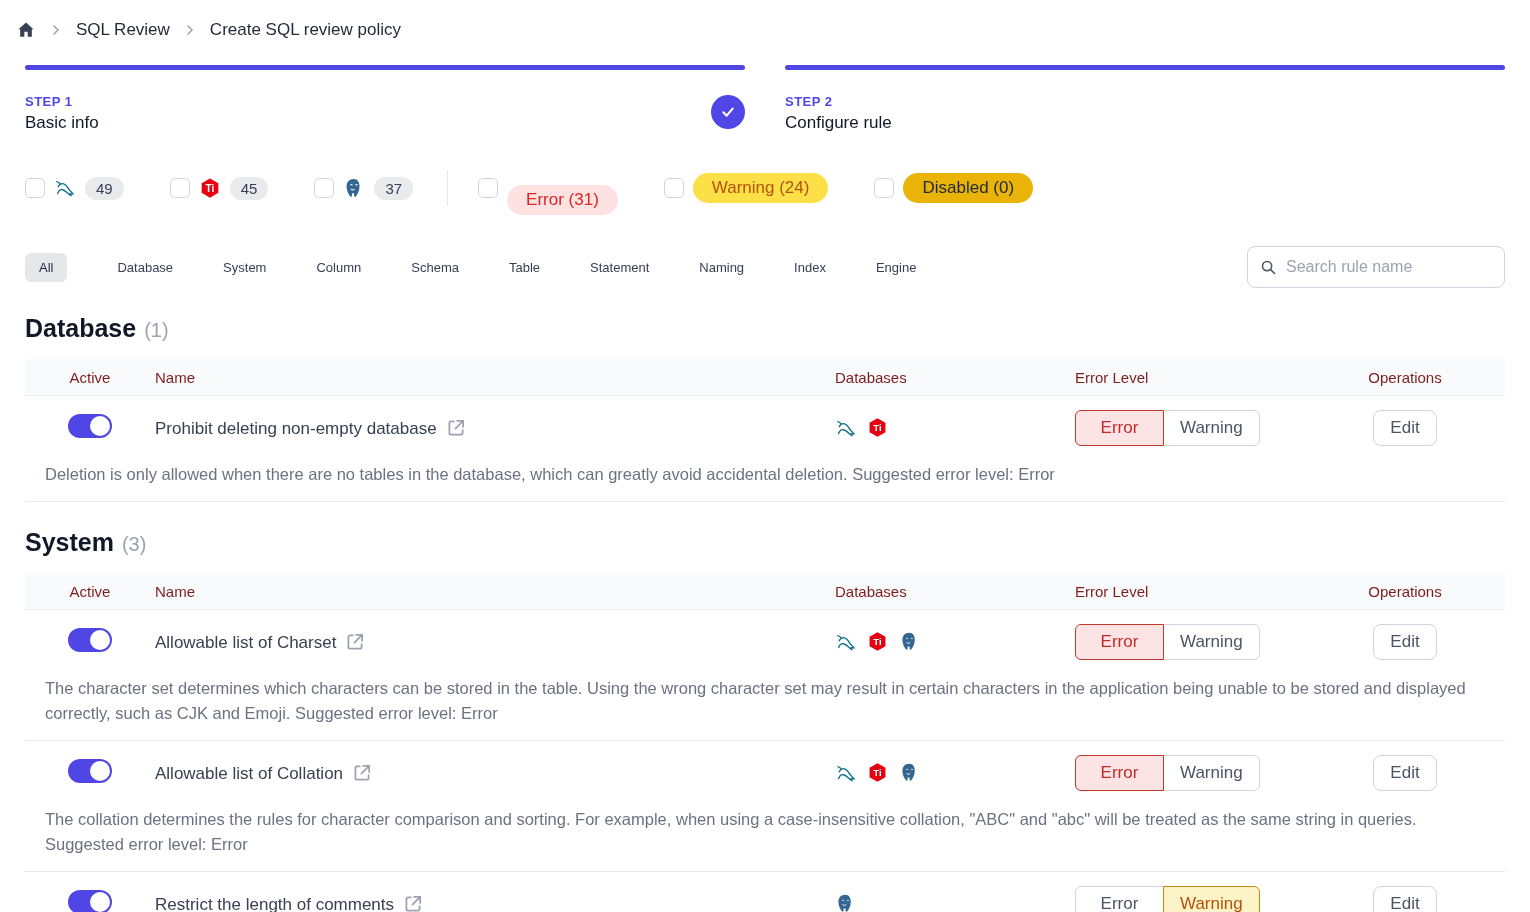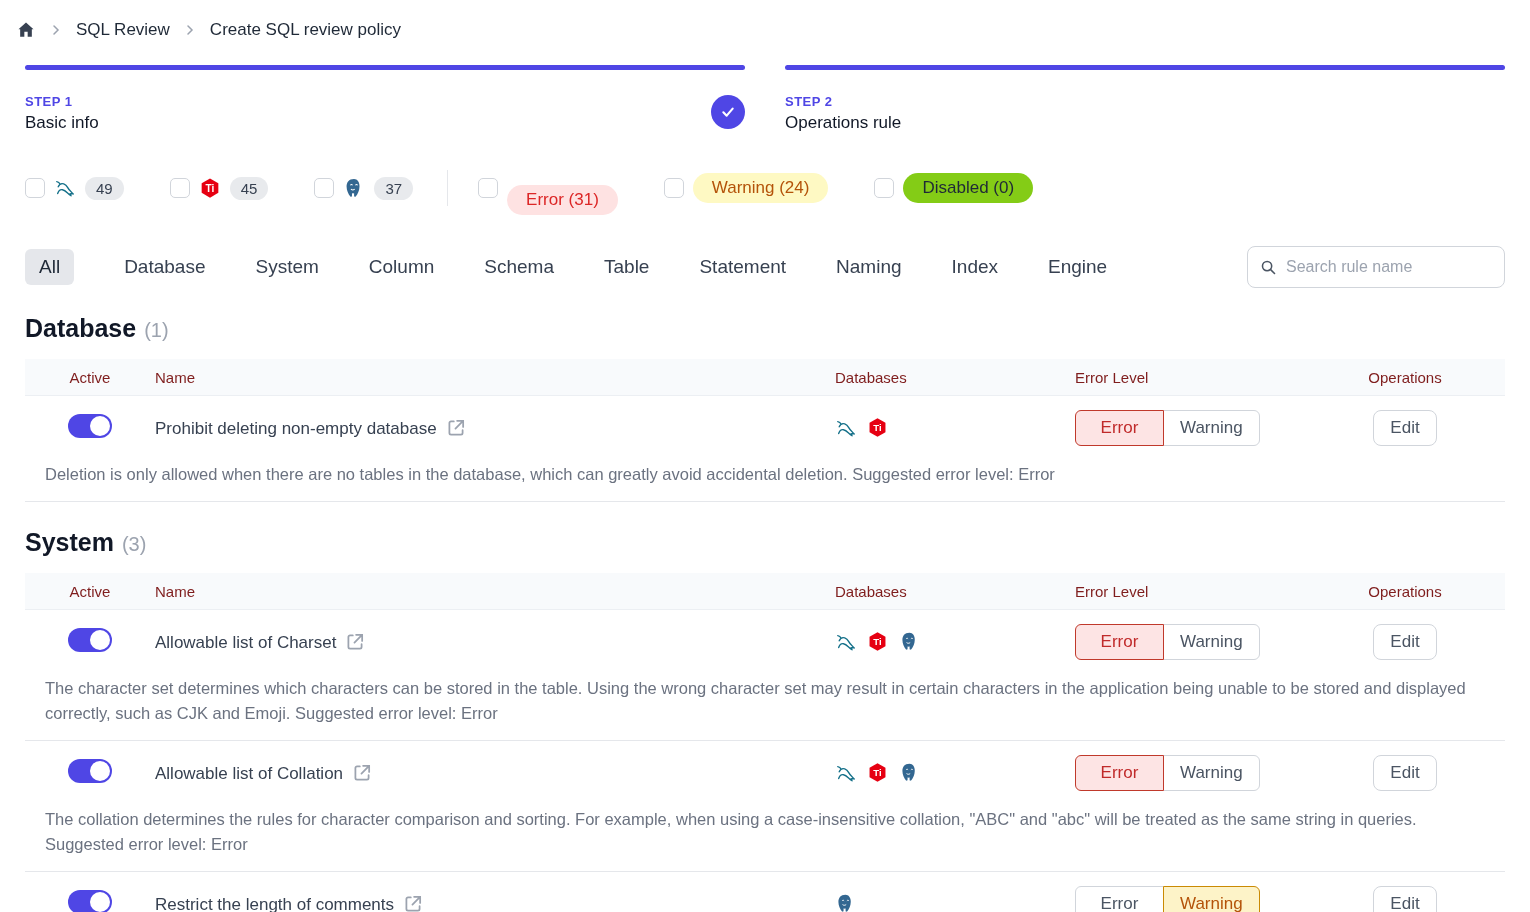--- a/index.html
+++ b/index.html
@@ -21,27 +21,27 @@
     background:#4f46e5; display:flex; align-items:center; justify-content:center; }
 
   
   .filters { display:flex; align-items:center; padding:0 25px; margin-top:34px; height:32px; }
   .fgroup { display:flex; align-items:center; gap:9px; margin-right:46px; }
   .checkbox { width:20px; height:20px; border:1.5px solid #d1d5db; border-radius:5px; background:#fff; cursor:pointer; flex:none; }
   .count-pill { background:#e8eaed; color:#374151; font-size:15px; padding:3px 11px; border-radius:999px; }
   .vdiv { width:1px; height:36px; background:#e5e7eb; margin:0 30px 0 -12px; }
   .level-pill { font-size:17px; padding:5px 19px; border-radius:999px; cursor:pointer; }
   .level-pill.error { background:#fee2e2; color:#dc2626;margin-top:24px; }
-  .level-pill.warning { background:#fef9c3; color:#b45309; }
-  .level-pill.disabled { background:#84cc16; color:#1f2937; }
+  .level-pill.warning { background:#fde047; color:#b45309; }
+  .level-pill.disabled { background:#eab308; color:#1f2937; }
 
   
   .tabrow { display:flex; align-items:center; padding:0 25px; margin-top:42px; }
   .tabs { display:flex; align-items:center; gap:50px; flex:1; }
-  .tab { font-size:19px; color:#374151; cursor:pointer; }
+  .tab { font-size:13px; color:#374151; cursor:pointer; }
   .tab.active { background:#e5e7eb; border-radius:6px; padding:7px 14px; color:#1f2937; }
   .search { width:258px; height:42px; border:1px solid #d1d5db; border-radius:8px;
     display:flex; align-items:center; padding:0 12px; gap:9px; }
   .search input { border:none; outline:none; font-size:16px; width:100%;
     font-family:"Liberation Sans", sans-serif; color:#374151; }
   .search input::placeholder { color:#9ca3af; }
 
   
   .section { padding:0 25px; }
   .section-head { margin-top:26px; display:flex; align-items:baseline; gap:8px; }
@@ -121,21 +121,21 @@
     <div class="step-title">Basic info</div>
     <div class="step-check">
       <svg width="16" height="16" viewBox="0 0 24 24">
           <path d="M5 12.5 10 17.5 19 7" fill="none" stroke="#fff" stroke-width="3.2" stroke-linecap="round" stroke-linejoin="round"></path>
         </svg>
     </div>
   </div>
   <div class="step">
     <div class="step-bar"></div>
     <div class="step-label">STEP 2</div>
-    <div class="step-title">Operations rule</div>
+    <div class="step-title">Configure rule</div>
   </div>
 </div>
 
 <div class="filters">
   <div class="fgroup">
     <span class="checkbox"></span>
     <span class="dbicon">
         <svg width="24" height="24">
           <use href="#i-mysql"></use>
         </svg>

